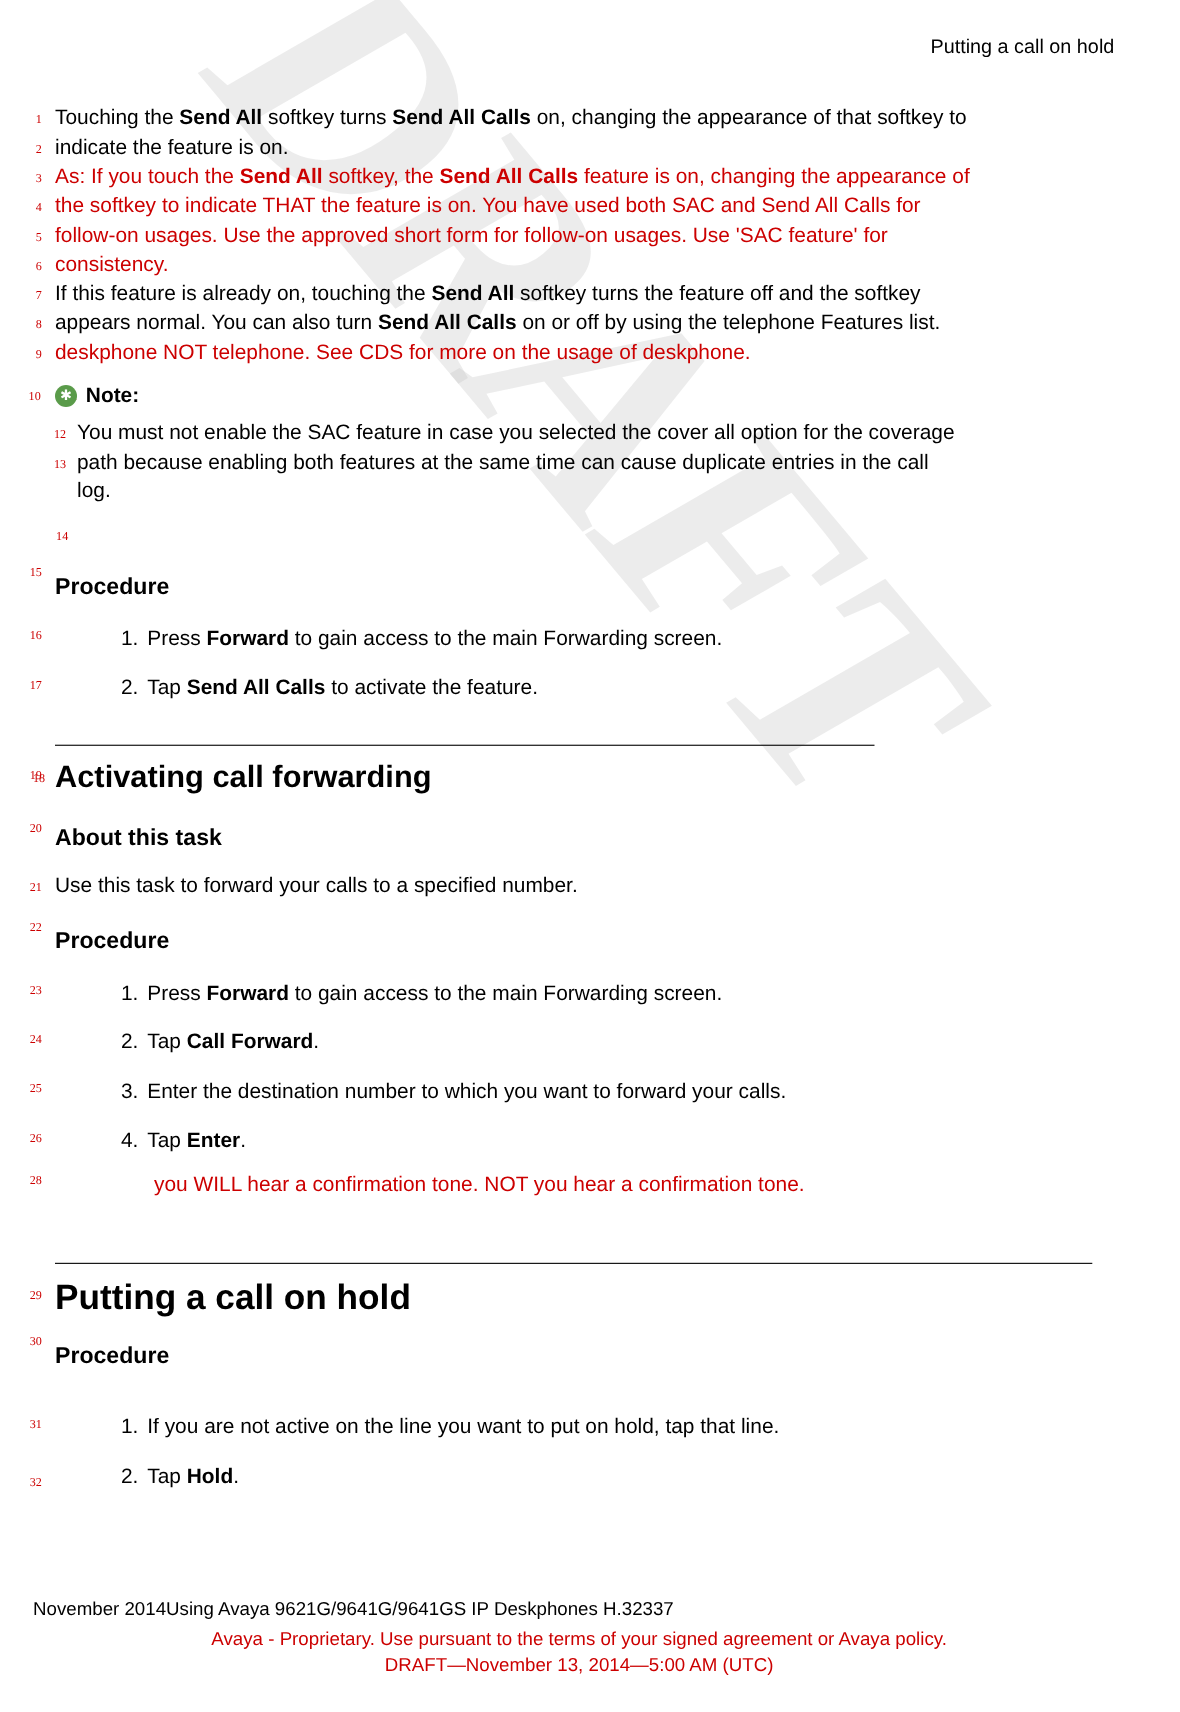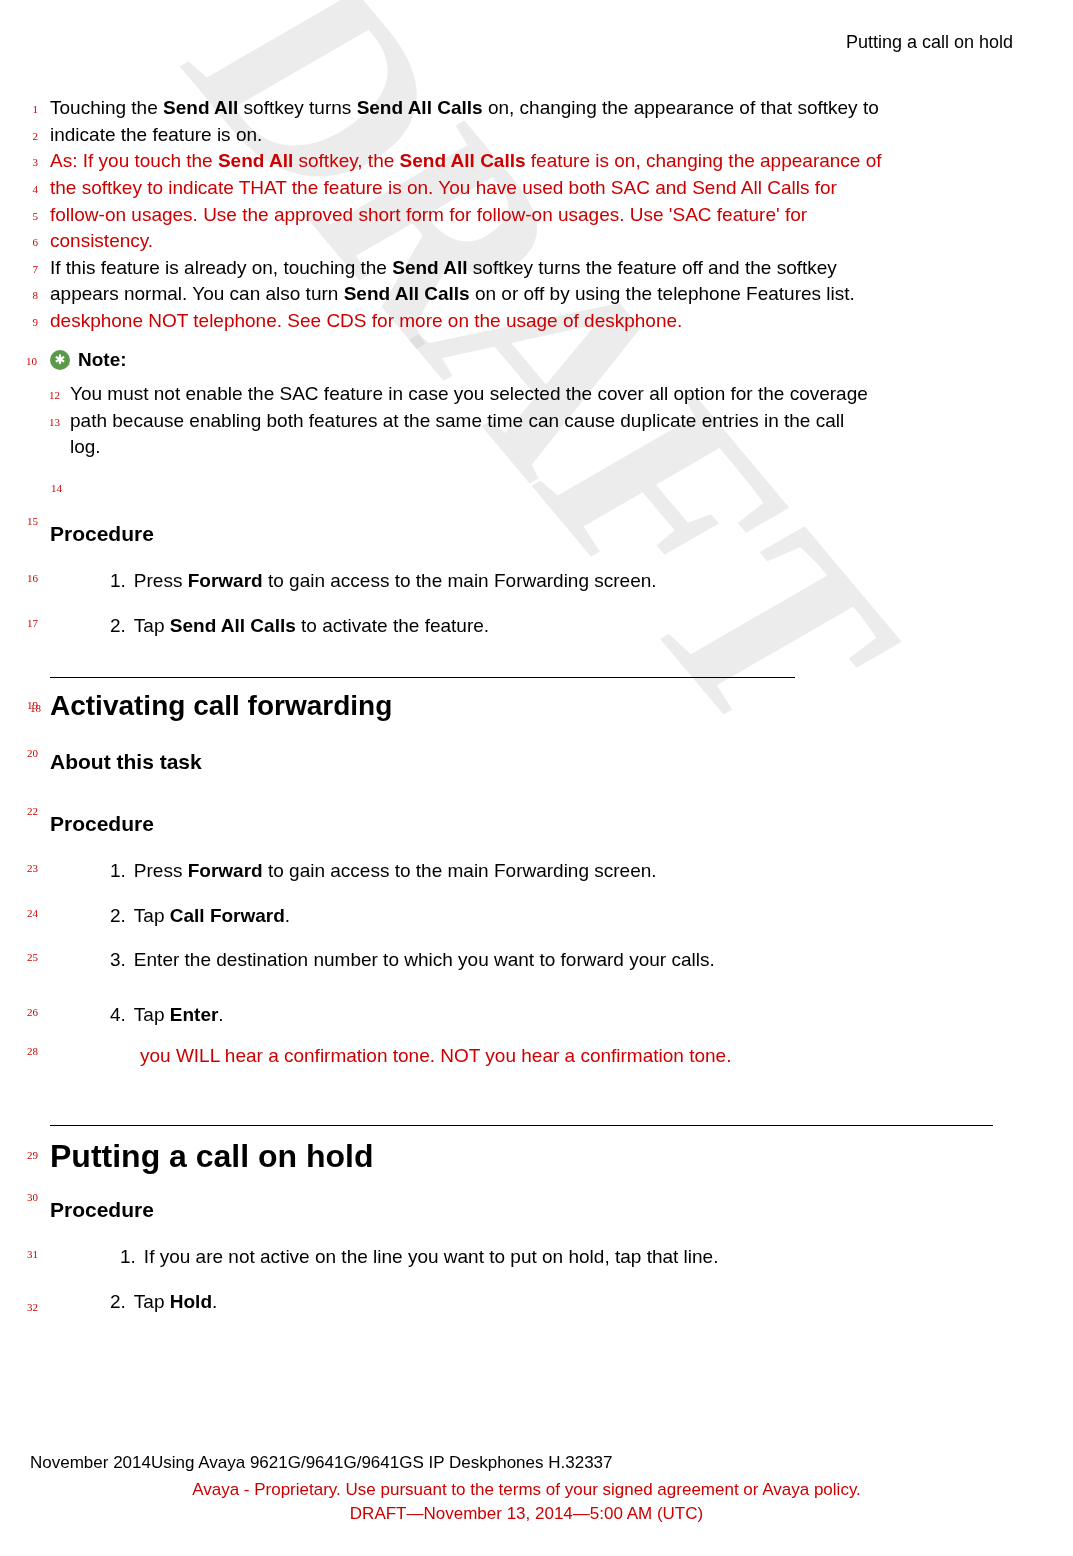--- a/index.html
+++ b/index.html
@@ -273,20 +273,24 @@
   </div>
 
   <div class="line">
     <div class="line-num" style="padding-top:12px;">19</div>
     <div class="line-content h1-section">Activating call forwarding</div>
   </div>
   <div class="line" style="margin-top:6px;">
     <div class="line-num">20</div>
     <div class="line-content h2-about">About this task</div>
   </div>
+  <div class="line" style="margin-top:6px;">
+    <div class="line-num">21</div>
+    <div class="line-content">Use this task to forward your calls to a specified number.</div>
+  </div>
   <div class="line" style="margin-top:10px;">
     <div class="line-num">22</div>
     <div class="line-content h-procedure">Procedure</div>
   </div>
   <div class="line" style="margin-top:6px;">
     <div class="line-num">23</div>
     <div class="line-content ol-item">
       <span class="ol-num">1. </span>
       <span class="ol-content"><span>Press </span><span class="bold">Forward</span><span> to gain access to the main Forwarding screen.</span></span>
     </div>
@@ -298,21 +302,21 @@
       <span class="ol-content"><span>Tap </span><span class="bold">Call Forward</span><span>.</span></span>
     </div>
   </div>
   <div class="line" style="margin-top:6px;">
     <div class="line-num">25</div>
     <div class="line-content ol-item">
       <span class="ol-num">3. </span>
       <span class="ol-content">Enter the destination number to which you want to forward your calls.</span>
     </div>
   </div>
-  <div class="line" style="margin-top:16px;">
+  <div class="line" style="margin-top:6px;">
     <div class="line-num">26</div>
     <div class="line-content ol-item">
       <span class="ol-num">4. </span>
       <span class="ol-content"><span>Tap </span><span class="bold">Enter</span><span>.</span></span>
     </div>
   </div>
   <div class="line">
     <div class="line-num">28</div>
     <div class="line-content sub-ol red-text">you WILL hear a confirmation tone. NOT you hear a confirmation tone.</div>
   </div>
@@ -320,21 +324,21 @@
   <hr class="section-rule-full">
 
   <div class="line">
     <div class="line-num" style="padding-top:14px;">29</div>
     <div class="line-content h1-section-big">Putting a call on hold</div>
   </div>
   <div class="line">
     <div class="line-num">30</div>
     <div class="line-content h-procedure">Procedure</div>
   </div>
-  <div class="line" style="margin-top:6px;gap:10px;">
+  <div class="line" style="margin-top:24px;">
     <div class="line-num">31</div>
     <div class="line-content ol-item">
       <span class="ol-num">1. </span>
       <span class="ol-content">If you are not active on the line you want to put on hold, tap that line.</span>
     </div>
   </div>
   <div class="line" style="margin-top:6px;align-items:center;">
     <div class="line-num">32</div>
     <div class="line-content ol-item">
       <span class="ol-num">2. </span>

